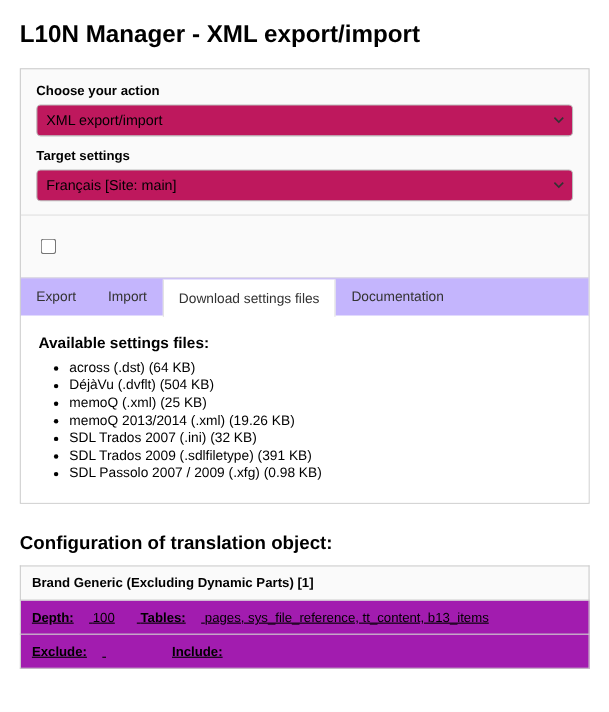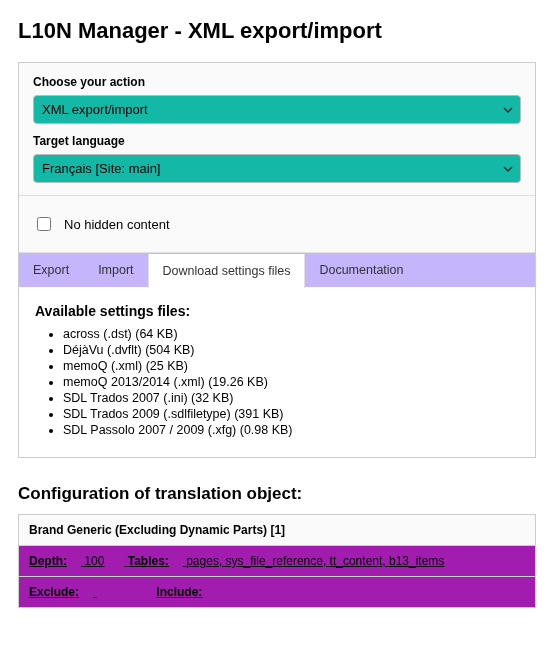--- a/index.html
+++ b/index.html
@@ -33,21 +33,21 @@
   }
   .select-wrap {
     position: relative;
   }
   select.full {
     width: 100%;
     font-size: 13px;
     padding: 6px 28px 6px 8px;
     border: 1px solid #bbb;
     border-radius: 4px;
-    background: #14b8a6;
+    background: #be185d;
     appearance: none;
     -webkit-appearance: none;
     -moz-appearance: none;
   }
   .select-wrap .chev {
     position: absolute;
     right: 8px;
     top: 50%;
     transform: translateY(-50%);
     pointer-events: none;
@@ -145,37 +145,36 @@
       <select class="full">
         <option>XML export/import</option>
       </select>
       <span class="chev">
         <svg width="10" height="10" viewBox="0 0 10 10">
             <path d="M1 3 L5 7 L9 3" fill="none" stroke="currentColor" stroke-width="1.5"></path>
           </svg>
       </span>
     </div>
 
-    <div class="field-label">Target language</div>
+    <div class="field-label">Target settings</div>
     <div class="select-wrap">
       <select class="full">
         <option>Français [Site: main]</option>
       </select>
       <span class="chev">
         <svg width="10" height="10" viewBox="0 0 10 10">
             <path d="M1 3 L5 7 L9 3" fill="none" stroke="currentColor" stroke-width="1.5"></path>
           </svg>
       </span>
     </div>
   </div>
 
   <div class="panel-section panel-divider">
     <div class="checkbox-row">
       <input type="checkbox" style="">
-      <span>No hidden content</span>
     </div>
   </div>
 
   <div class="tabs">
     <div class="tab">Export</div>
     <div class="tab">Import</div>
     <div class="tab active">Download settings files</div>
     <div class="tab">Documentation</div>
   </div>
 

